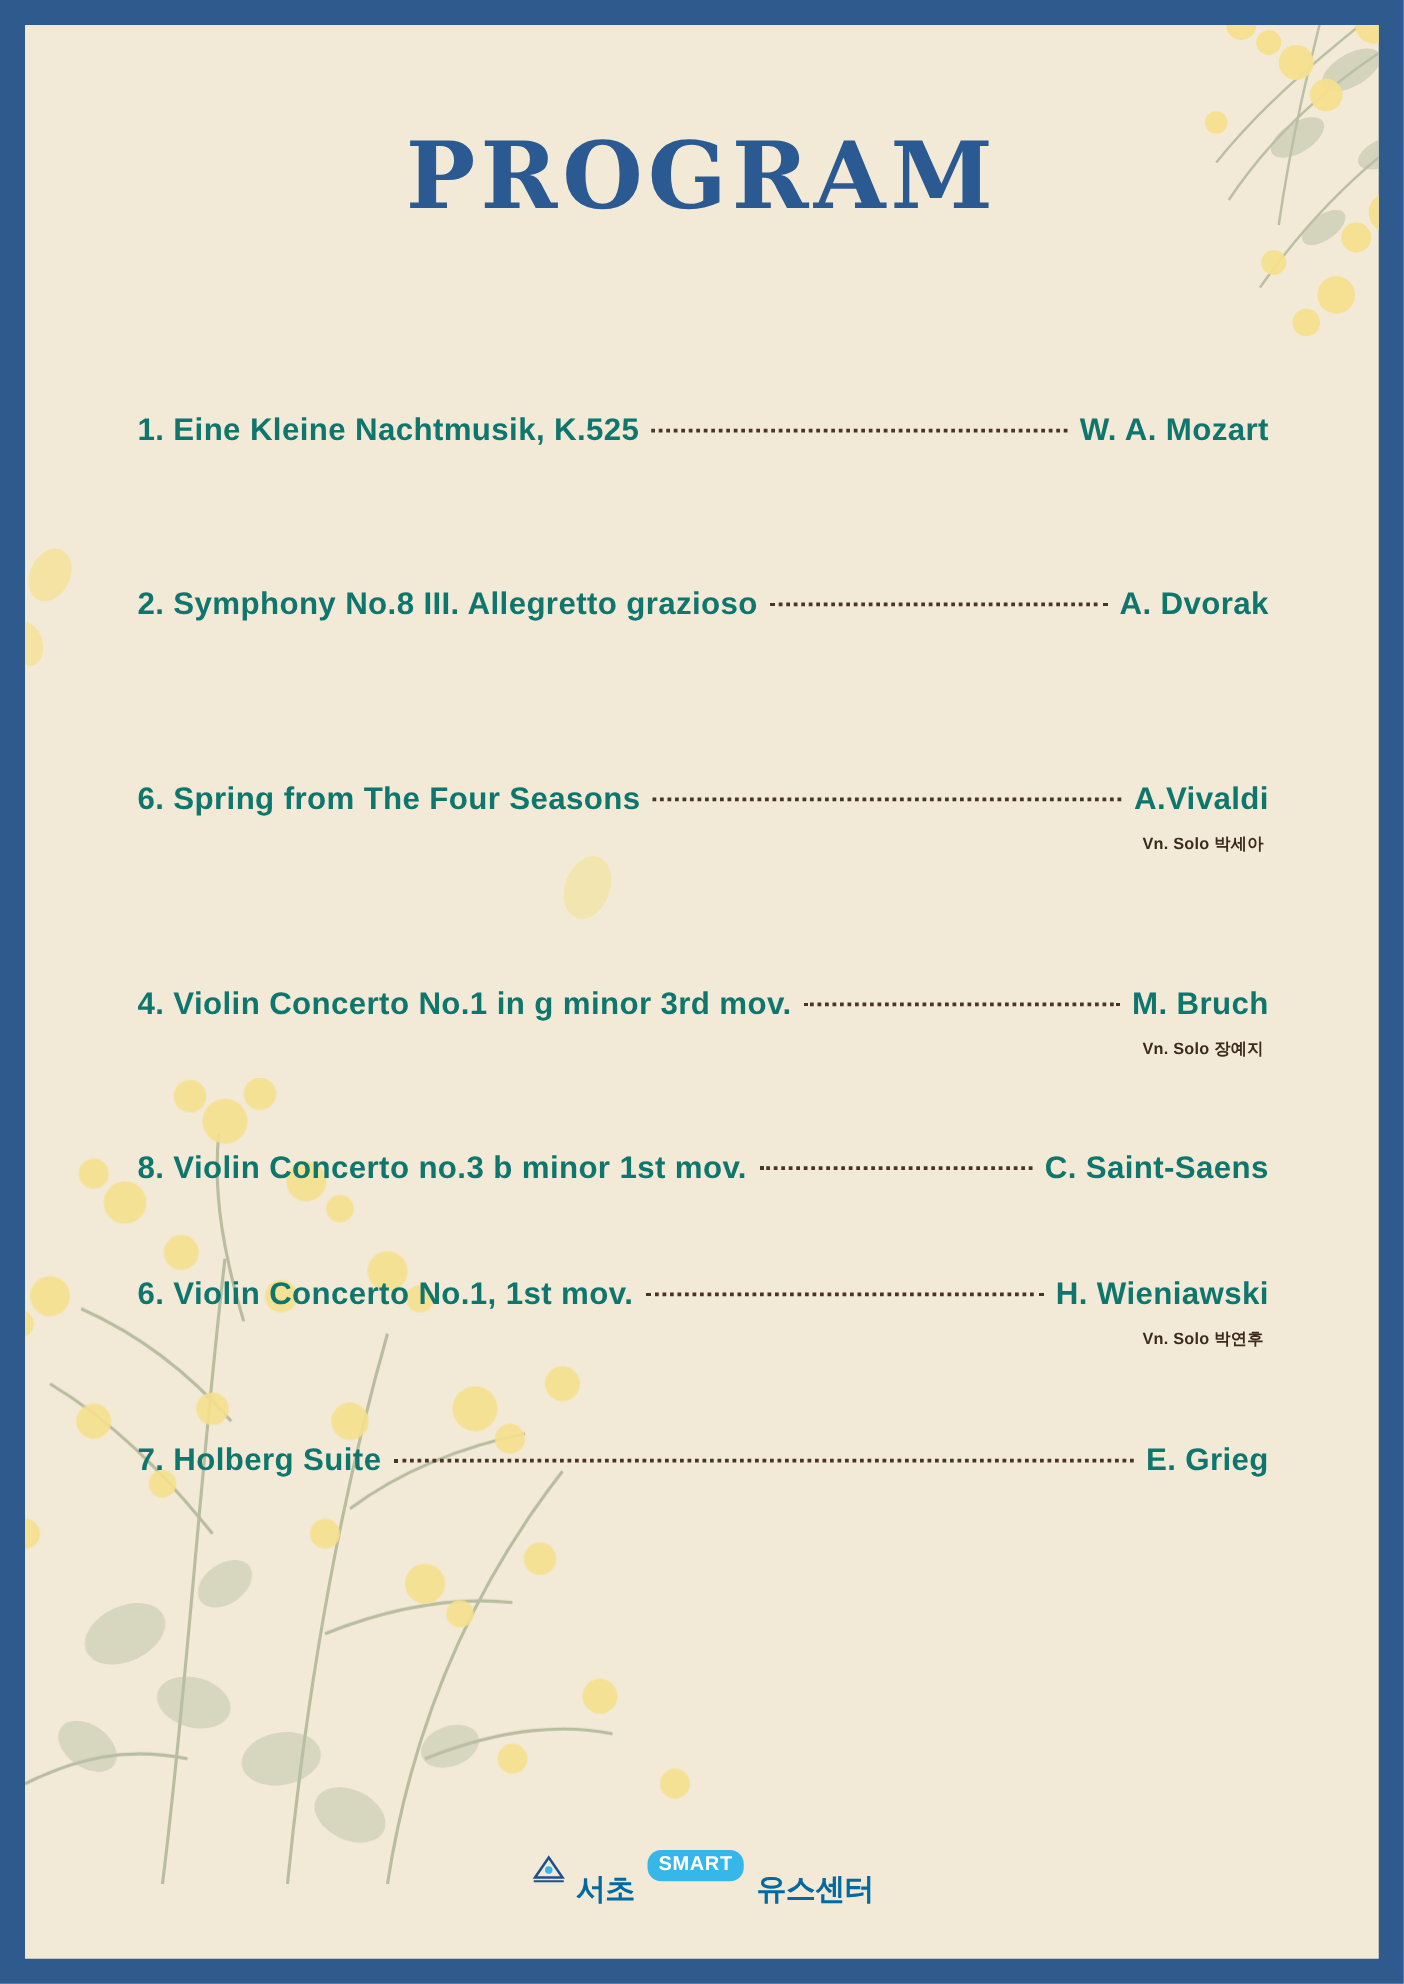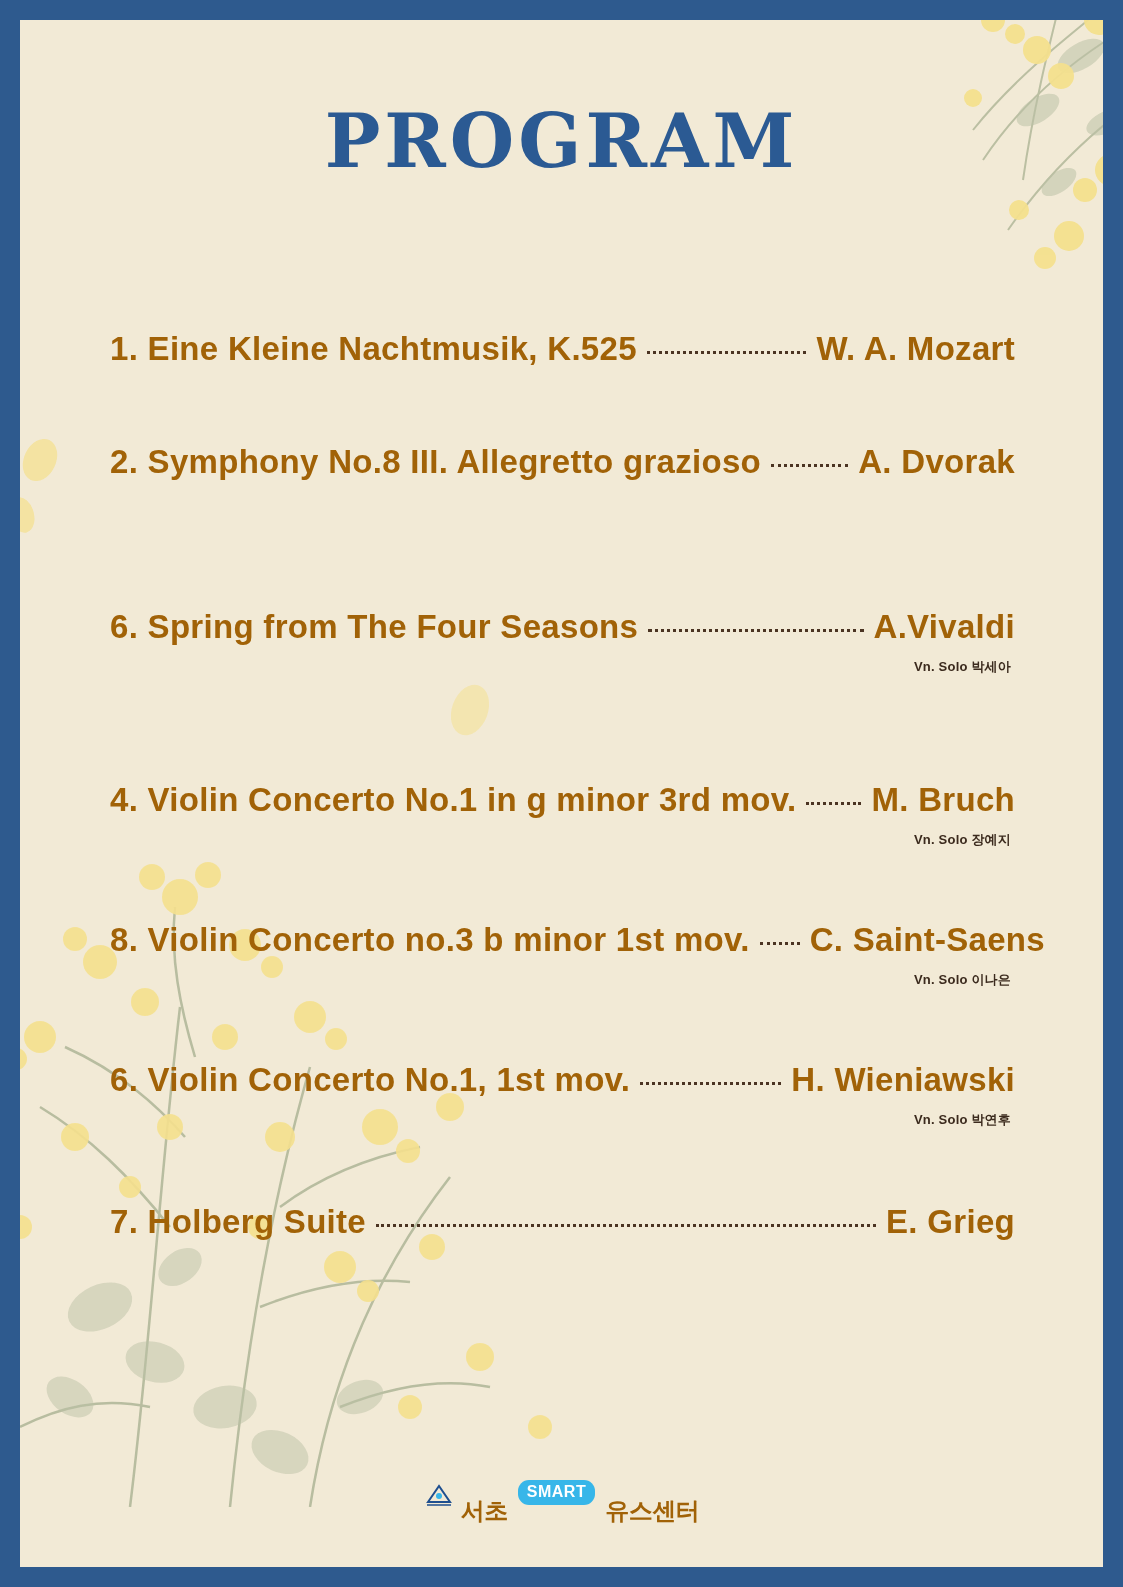--- a/index.html
+++ b/index.html
@@ -86,22 +86,22 @@
     width: 905px;
   }
   .entry {
     position: relative;
     margin-bottom: 0;
   }
   .row {
     display: flex;
     align-items: baseline;
     width: 100%;
-    color: #a16207;
-    font-size: 33px;
+    color: #0f766e;
+    font-size: 25px;
     font-weight: 600;
     letter-spacing: .3px;
   }
   .piece {
     white-space: nowrap;
   }
   .dots {
     flex: 1 1 auto;
     margin: 0 10px;
     border-bottom: 3px dotted #4b3422;
@@ -132,21 +132,21 @@
     justify-content: center;
     gap: 7px;
   }
   .footer-mark {
     width: 30px;
     height: 30px;
   }
   .footer-text {
     font-size: 24px;
     font-weight: 700;
-    color: #a16207;
+    color: #0369a1;
     letter-spacing: -0.5px;
     margin-top: 32px;
   }
   .footer-pill {
     display: inline-block;
     background: #37b6e9;
     color: #ffffff;
     font-size: 16px;
     font-weight: 700;
     border-radius: 11px;
@@ -275,21 +275,21 @@
 
       <div class="entry" style="margin-top:0;">
         <div class="row">
           <span class="piece">1. Eine Kleine Nachtmusik, K.525</span>
           <span class="dots"></span>
           <span class="composer">W. A. Mozart</span>
         </div>
         <div class="solo" style="visibility:hidden;height:0;margin:0;"></div>
       </div>
 
-      <div class="entry" style="margin-top:75px;">
+      <div class="entry" style="margin-top:110px;">
         <div class="row">
           <span class="piece">2. Symphony No.8 III. Allegretto grazioso</span>
           <span class="dots"></span>
           <span class="composer">A. Dvorak</span>
         </div>
         <div class="solo" style="visibility:hidden;height:0;margin:0;"></div>
       </div>
 
       <div class="entry" style="margin-top:127px;">
         <div class="row">
@@ -308,21 +308,20 @@
         </div>
         <div class="solo">Vn. Solo 장예지</div>
       </div>
 
       <div class="entry" style="margin-top:72px;">
         <div class="row">
           <span class="piece">8. Violin Concerto no.3 b minor 1st mov.</span>
           <span class="dots"></span>
           <span class="composer">C. Saint-Saens</span>
         </div>
-        <div class="solo">Vn. Solo 이나은</div>
       </div>
 
       <div class="entry" style="margin-top:72px;">
         <div class="row">
           <span class="piece">6. Violin Concerto No.1, 1st mov.</span>
           <span class="dots"></span>
           <span class="composer">H. Wieniawski</span>
         </div>
         <div class="solo">Vn. Solo 박연후</div>
       </div>

